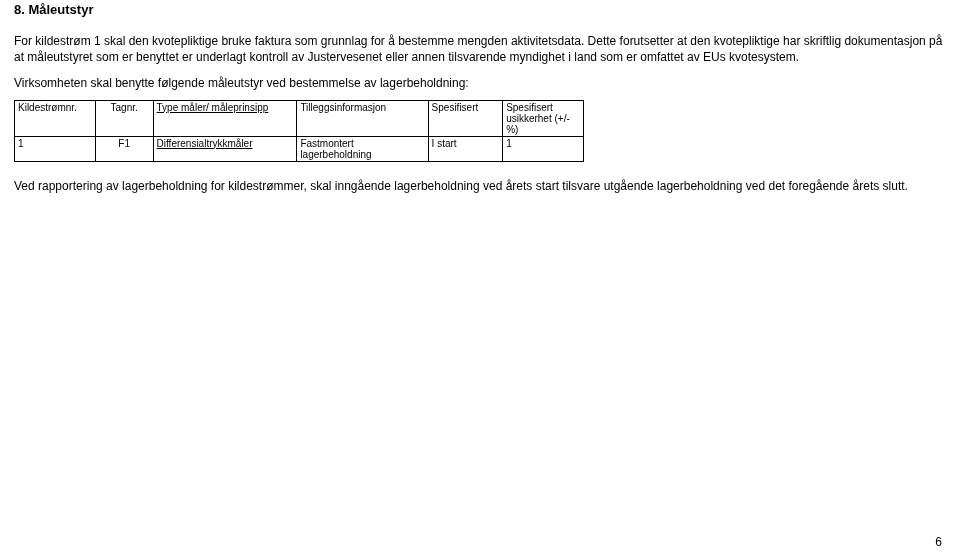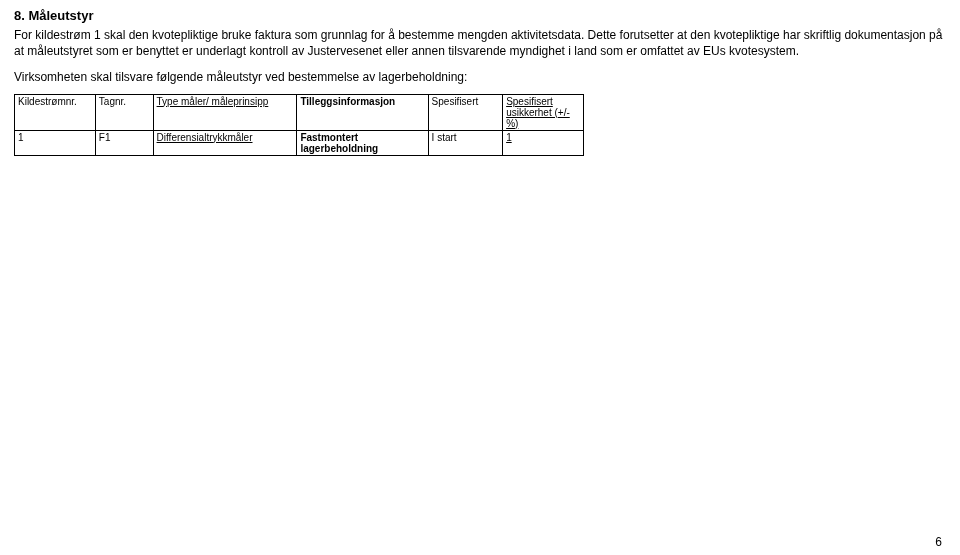--- a/index.html
+++ b/index.html
@@ -7,35 +7,35 @@
     padding: 0;
     width: 960px;
     height: 555px;
     background: #fff;
     font-family: "Trebuchet MS", "Segoe UI", Arial, sans-serif;
     font-size: 12px;
     color: #000;
     position: relative;
   }
   .page {
-    padding: 8px 14px 0 14px;
+    padding: 2px 14px 0 14px;
     box-sizing: border-box;
     width: 100%;
     height: 100%;
     position: relative;
   }
   .heading {
     font-weight: bold;
     font-size: 13px;
     margin: 0 0 2px 0;
   }
   .para {
     font-size: 12px;
     line-height: 1.35;
-    margin: 4px 0 10px 0;
+    margin: 16px 0 10px 0;
   }
   .para2 {
     font-size: 12px;
     line-height: 1.35;
     margin: 0 0 2px 0;
   }
   table {
     border-collapse: collapse;
     font-size: 10px;
     width: 570px;
@@ -46,42 +46,42 @@
     border: 1px solid #000;
     padding: 1px 3px;
     text-align: left;
     vertical-align: top;
     font-weight: normal;
   }
   th {
     font-weight: normal;
   }
   .col1 { width: 70px; }
-  .col2 { width: 48px; }
+  .col2 { width: 48px; text-align: center; }
   .col3 { width: 130px; text-decoration: underline; }
-  .col4 { width: 118px; font-weight: bold; }
+  .col4 { width: 118px; }
   .col5 { width: 64px; }
-  .col6 { width: 70px; text-decoration: underline; }
+  .col6 { width: 70px; }
   .page-num {
     position: absolute;
     bottom: 6px;
     right: 18px;
     font-size: 12px;
   }
 </style>
 </head>
 <body>
 
 <div class="page">
 
   <p class="heading">8. Måleutstyr</p>
 
   <p class="para">For kildestrøm 1 skal den kvotepliktige bruke faktura som grunnlag for å bestemme mengden aktivitetsdata. Dette forutsetter at den kvotepliktige har skriftlig dokumentasjon på at måleutstyret som er benyttet er underlagt kontroll av Justervesenet eller annen tilsvarende myndighet i land som er omfattet av EUs kvotesystem.</p>
 
-  <p class="para2">Virksomheten skal tilsvare følgende måleutstyr ved bestemmelse av lagerbeholdning:</p>
+  <p class="para2">Virksomheten skal benytte følgende måleutstyr ved bestemmelse av lagerbeholdning:</p>
 
   <table>
     <tbody>
         <tr>
       <th class="col1">Kildestrømnr.</th>
       <th class="col2">Tagnr.</th>
       <th class="col3">Type måler/ måleprinsipp</th>
       <th class="col4">Tilleggsinformasjon</th>
       <th class="col5">Spesifisert</th>
       <th class="col6">Spesifisert usikkerhet (+/- %)</th>
@@ -90,16 +90,17 @@
       <td class="col1">1</td>
       <td class="col2">F1</td>
       <td class="col3">Differensialtrykkmåler</td>
       <td class="col4">Fastmontert lagerbeholdning</td>
       <td class="col5">I start</td>
       <td class="col6">1</td>
     </tr>
   </tbody>
     </table>
 
+  <p class="para">Ved rapportering av lagerbeholdning for kildestrømmer, skal inngående lagerbeholdning ved årets start tilsvare utgående lagerbeholdning ved det foregående årets slutt.</p>
 
   <div class="page-num">6</div>
 
 </div>
 
 </body></html>

